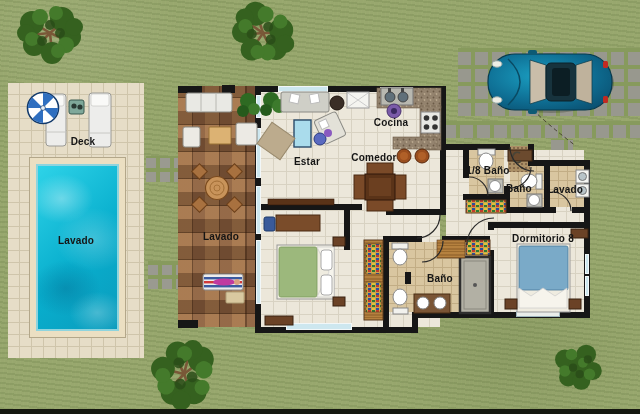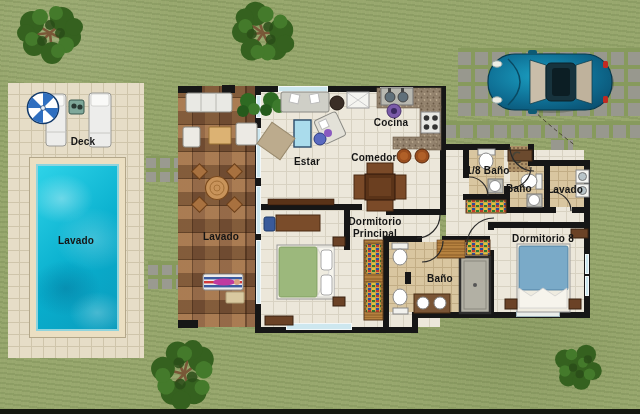--- a/index.html
+++ b/index.html
@@ -500,18 +500,17 @@
 
   <div class="lbl" style="left:77px;top:142px;padding-left:12px;">Deck</div>
   <div class="lbl" style="left:76px;top:241px;">Lavado</div>
   <div class="lbl" style="left:221px;top:237px;">Lavado</div>
   <div class="lbl" style="left:307px;top:162px;">Estar</div>
   <div class="lbl" style="left:374px;top:158px;text-align:center;">Comedor</div>
   <div class="lbl" style="left:391px;top:123px;">Cocina</div>
   <div class="lbl" style="left:488px;top:171px;">1/8 Baño</div>
   <div class="lbl" style="left:519px;top:189px;">Baño</div>
   <div class="lbl" style="left:565px;top:190px;">Lavado</div>
-  <div class="lbl wrap" style="left:375px;top:227px;">Dormitorio Principal</div>
   <div class="lbl" style="left:440px;top:279px;">Baño</div>
   <div class="lbl" style="left:543px;top:239px;">Dormitorio 8</div>
 
   <div id="bottom-edge" class="abs"></div>
 </div>
 
 </body></html>

